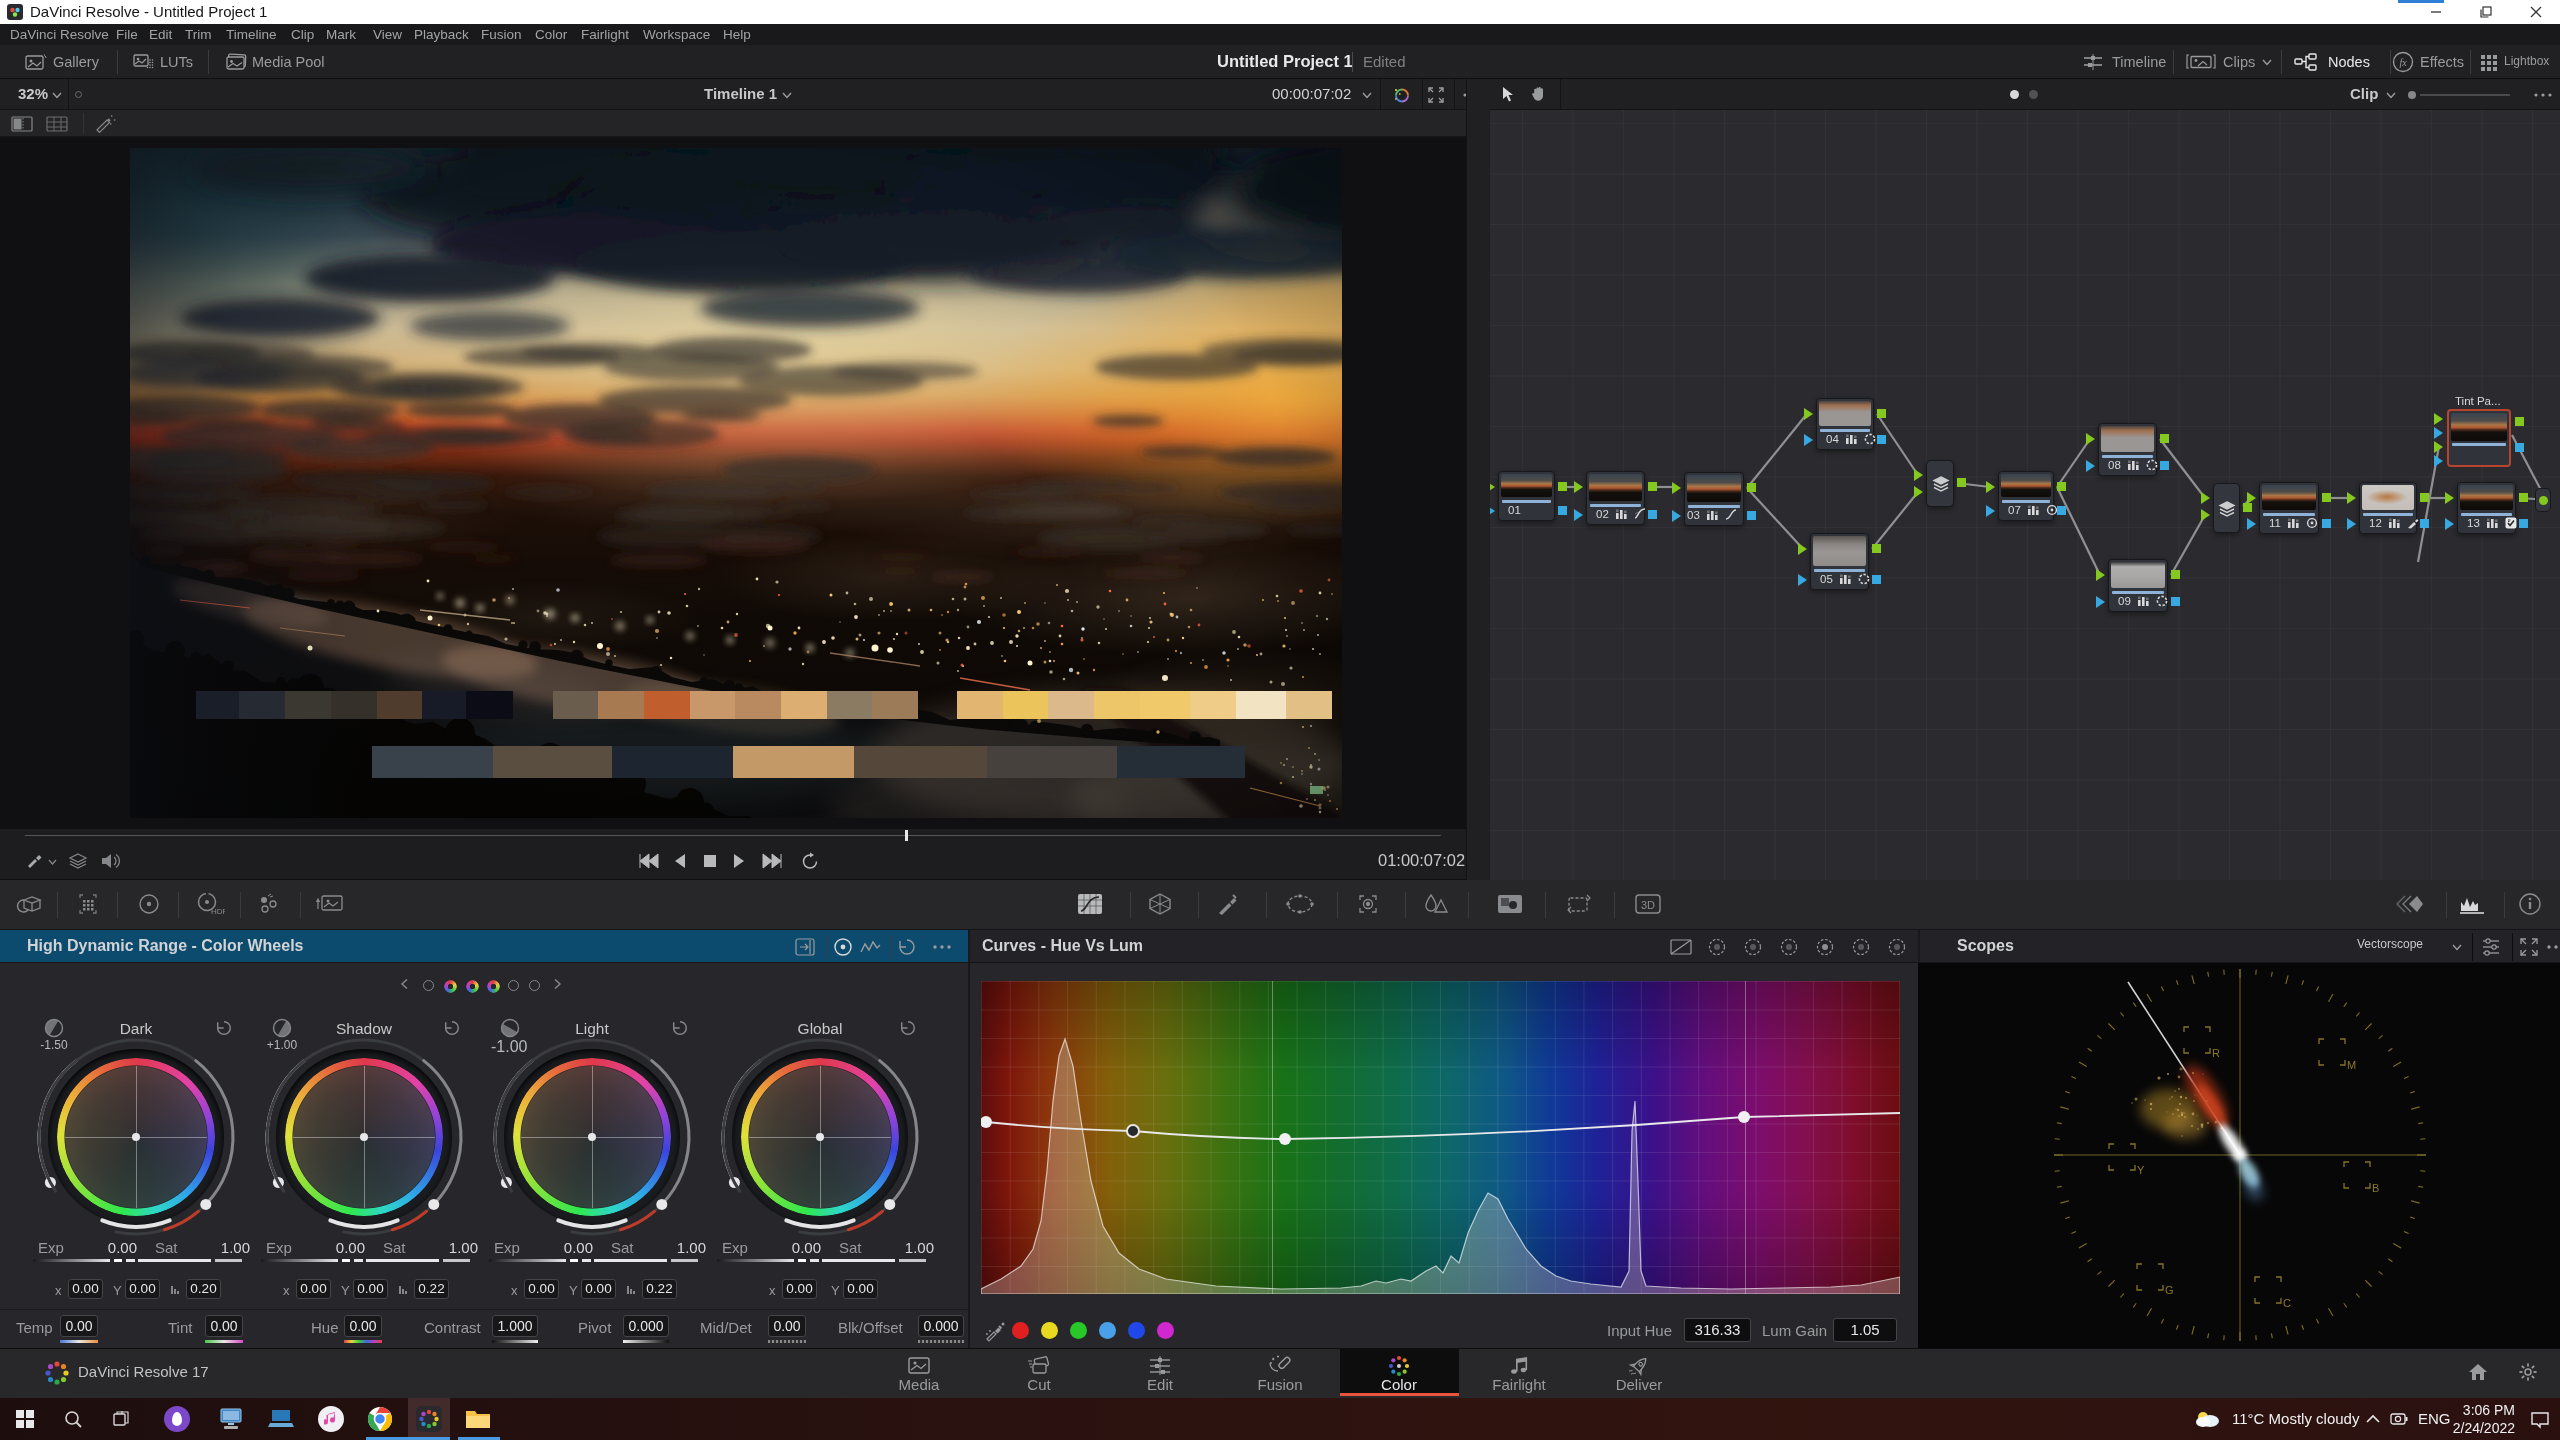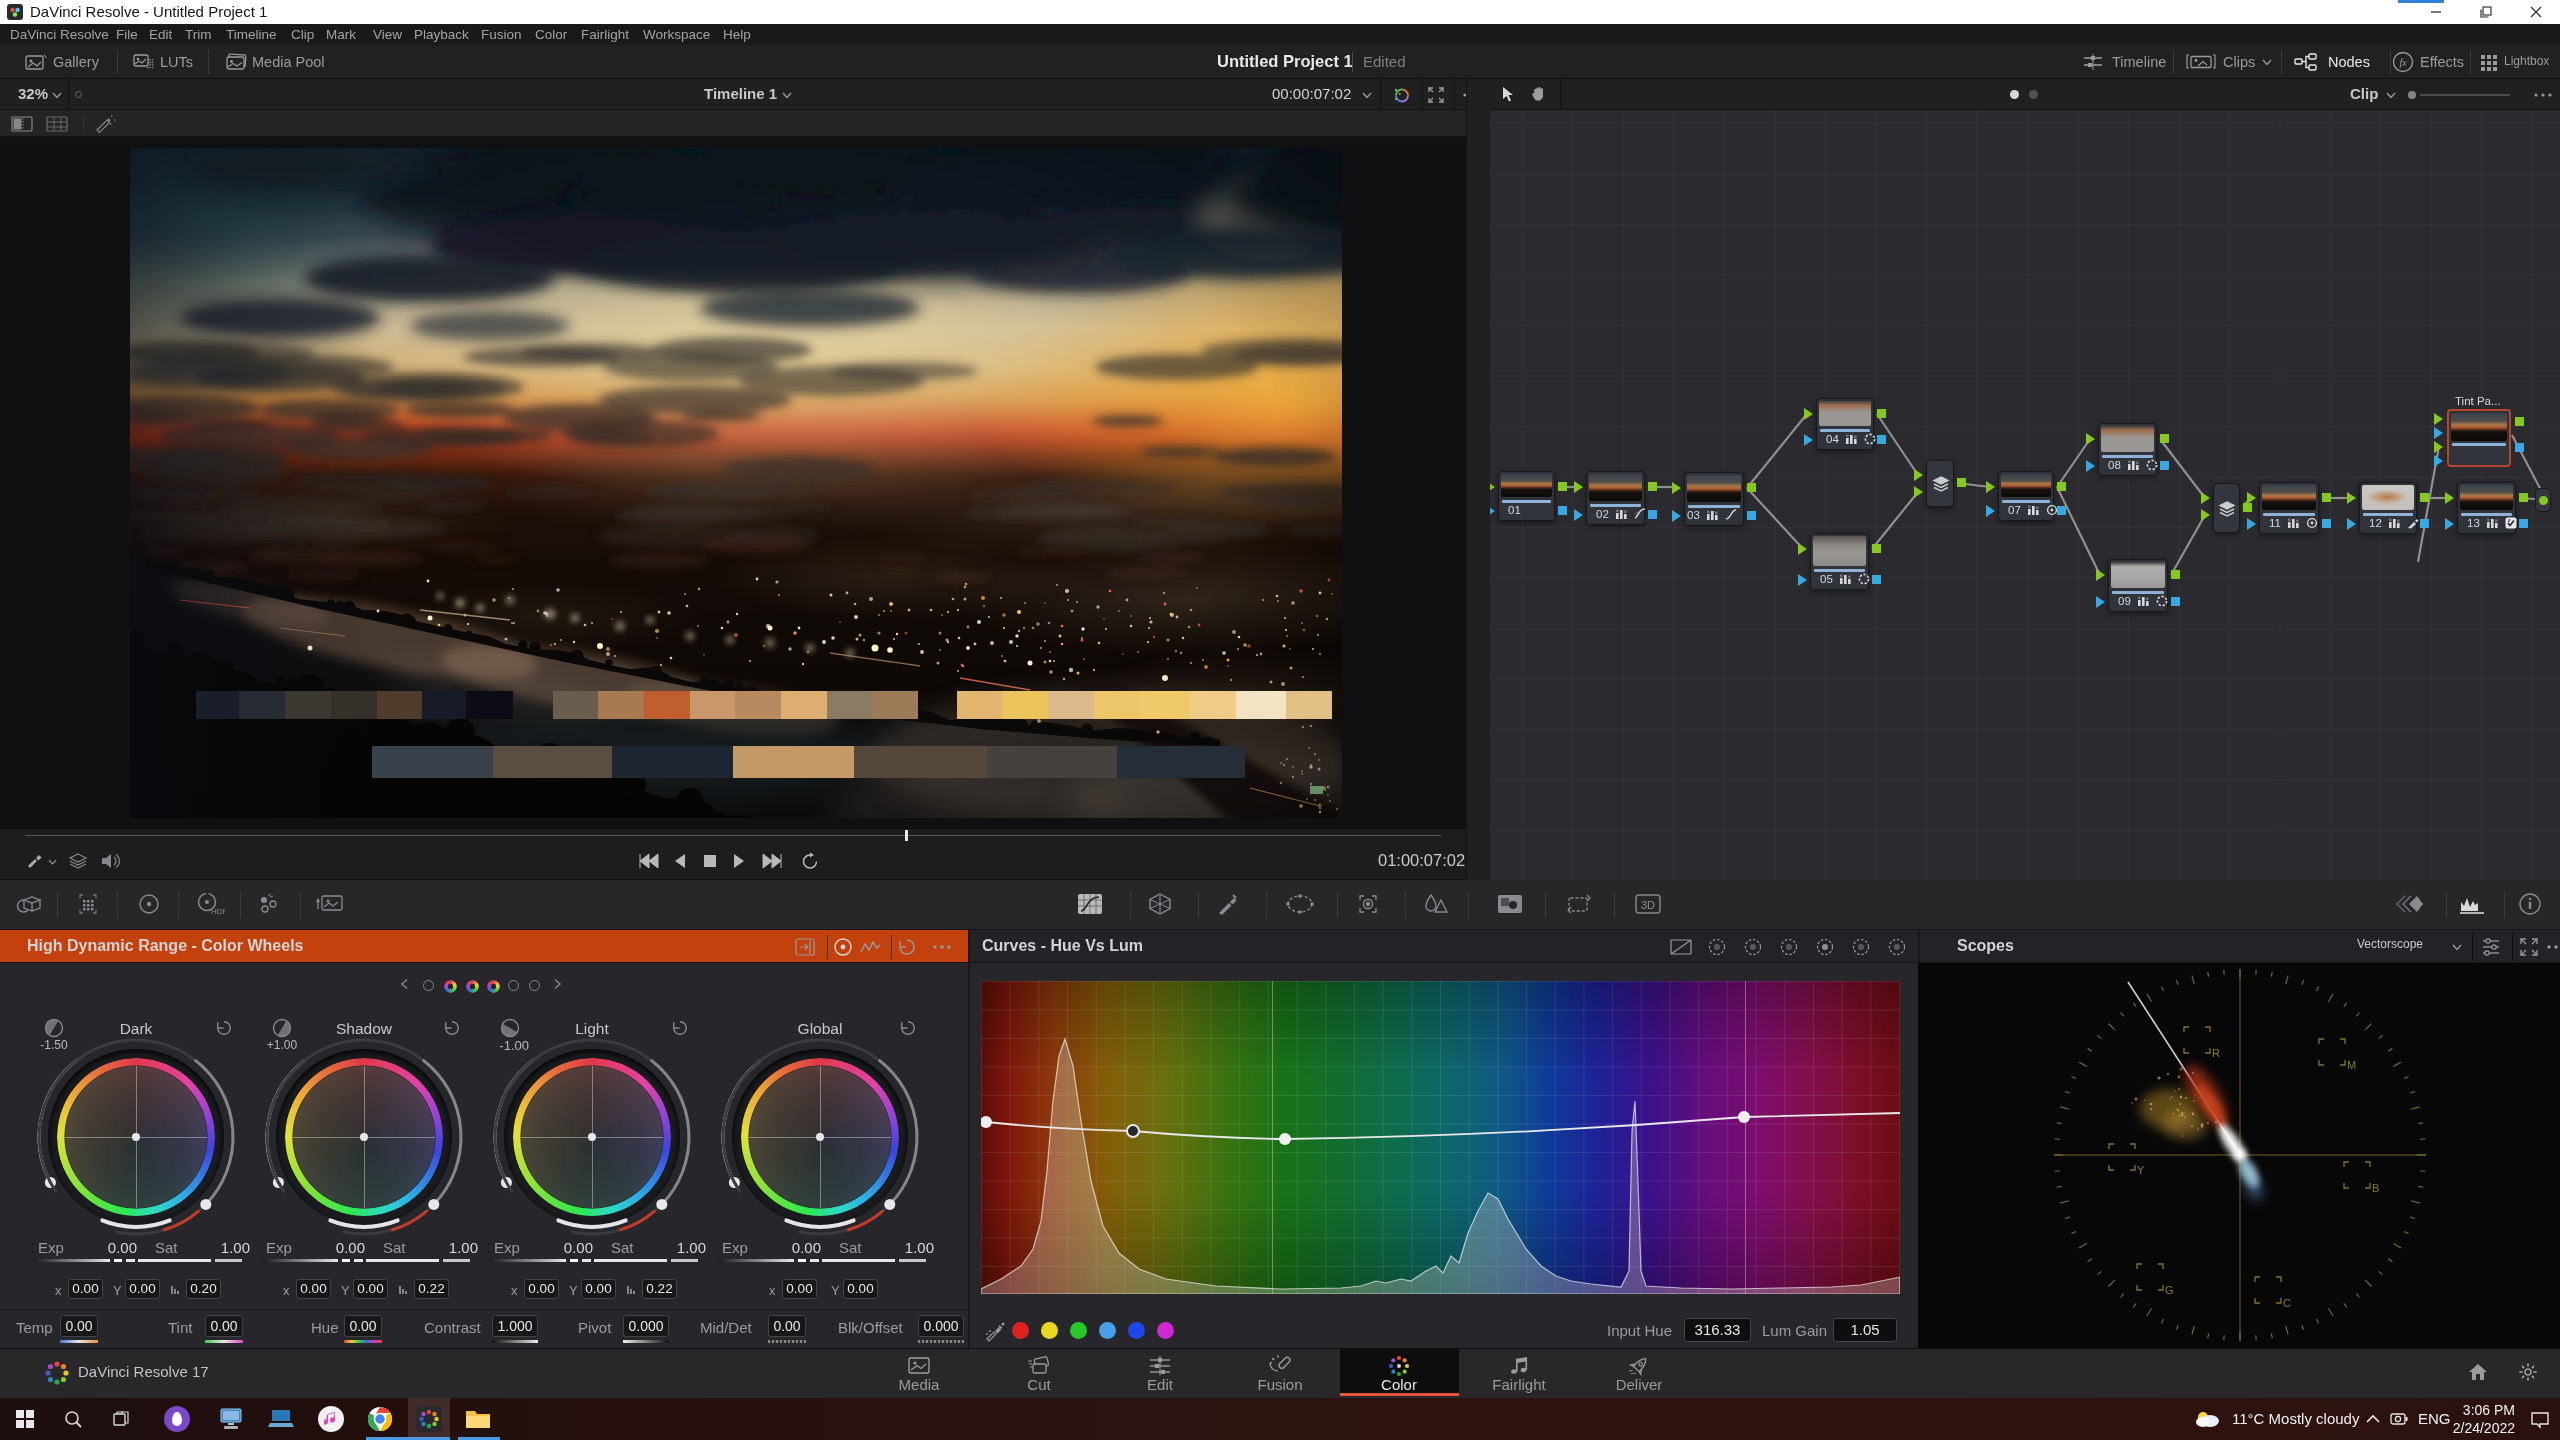--- a/index.html
+++ b/index.html
@@ -1284,21 +1284,21 @@
       <line x1="2" y1="21" x2="26" y2="21" stroke="#d8d8da" stroke-width="1.6"></line>
       <path d="M3,19 L3,10 L6,14 L9,6 L12,15 L15,9 L17,13 L20,11 L20,19 Z" fill="#d8d8da"></path>
     </svg>
     <div class="sep" style="left:2504px;top:12px;height:26px"></div>
     <svg width="24" height="24" viewBox="0 0 24 24" style="position:absolute;left:2518px;top:12px">
       <circle cx="12" cy="12" r="10" fill="none" stroke="#8a8b8e" stroke-width="1.4"></circle>
       <circle cx="12" cy="7" r="1.3" fill="#8a8b8e"></circle>
       <rect x="10.8" y="10" width="2.4" height="7" fill="#8a8b8e"></rect>
     </svg>
   </div>
-<div class="abs" style="left:0;top:930px;width:968px;height:33px;background:#c2410c;border-bottom:1px solid #141416">
+<div class="abs" style="left:0;top:930px;width:968px;height:33px;background:#0c4a6e;border-bottom:1px solid #141416">
 <span class="txt" style="left:27px;top:7px;font-size:16px;font-weight:bold;color:#d2d3d5">High Dynamic Range - Color Wheels</span>
 <svg width="20" height="18" viewBox="0 0 20 18" style="position:absolute;left:795px;top:8px">
       <rect x="1" y="1" width="18" height="16" rx="2" fill="none" stroke="#9a9b9d" stroke-width="1.2"></rect>
       <path d="M5,9 L13,9 M10,6 L13,9 L10,12 M15,2 L15,16" stroke="#9a9b9d" stroke-width="1.2" fill="none"></path>
     </svg>
 <div class="sep" style="left:827px;top:5px;height:24px"></div>
 <svg width="20" height="20" viewBox="0 0 20 20" style="position:absolute;left:833px;top:7px">
       <circle cx="10" cy="10" r="8" fill="none" stroke="#d8d8da" stroke-width="1.4"></circle>
       <circle cx="10" cy="10" r="2.4" fill="#d8d8da"></circle>
     </svg>
@@ -1465,21 +1465,21 @@
       <path d="M 179.7,43.6 A 97,97 0 0 1 189.8,187.4" stroke="#85868a" stroke-width="3" fill="none" stroke-linecap="round"></path>
       <circle cx="189.8" cy="187.4" r="5.5" fill="#e8e8ea"></circle>
       <path d="M 182.4,194.3 A 97,97 0 0 1 148.4,212.8" stroke="#c23b28" stroke-width="3" fill="none" stroke-linecap="round"></path>
       <path d="M 153.7,203.4 A 90,90 0 0 1 86.3,203.4" stroke="#e4e4e6" stroke-width="4" fill="none" stroke-linecap="round"></path>
     </svg>
     <span class="txt" style="left:532px;top:1020px;width:120px;text-align:center;font-size:15.5px;color:#c8c8ca">Light</span>
     <svg width="22" height="22" viewBox="0 0 22 22" style="position:absolute;left:499px;top:1017px">
       <circle cx="11" cy="11" r="8.5" fill="none" stroke="#86878a" stroke-width="1.4"></circle>
       <path d="M 11,2.5 A 8.5,8.5 0 0 1 11,19.5 Z" fill="#86878a" opacity="0.8" transform="rotate(120)" transform-origin="11 11"></path>
     </svg>
-    <span class="txt" style="left:491px;top:1038px;width:38px;text-align:right;font-size:13px;color:#b8b9bb">-1.00</span>
+    <span class="txt" style="left:491px;top:1038px;width:38px;text-align:left;font-size:16px;color:#b8b9bb">-1.00</span>
     <svg width="18" height="18" viewBox="0 0 20 20" style="position:absolute;left:671px;top:1019px">
       <path d="M10,3 A 7,7 0 1 1 3,10" fill="none" stroke="#86878a" stroke-width="1.6"></path>
       <path d="M3,3.5 L3,10 L9.5,10" fill="none" stroke="#86878a" stroke-width="1.6"></path>
     </svg>
     <div class="abs" style="left:504px;top:1049px;width:176px;height:176px;border-radius:50%;background:#1a1c1f;box-shadow:inset 0 2px 6px #000"></div>
     <div class="abs" style="left:513px;top:1058px;width:158px;height:158px;border-radius:50%;background:conic-gradient(from 0deg, #e0394a 0deg, #e343a8 45deg, #8f43d8 75deg, #3b44dd 100deg, #2fa8e8 140deg, #2ed8c8 165deg, #2ee84e 190deg, #8ae23a 230deg, #e0e23a 272deg, #eda93a 305deg, #e4693c 333deg, #e0394a 360deg);-webkit-mask:radial-gradient(farthest-side,transparent calc(100% - 8px),#000 calc(100% - 7px))"></div>
     <div class="abs" style="left:521px;top:1066px;width:142px;height:142px;border-radius:50%;background:conic-gradient(from 0deg, #64403c 0deg, #5d4458 50deg, #434365 100deg, #31474d 150deg, #35483c 195deg, #4d4c3a 240deg, #5d5038 280deg, #64483a 330deg, #64403c 360deg)"></div>
     <div class="abs" style="left:521px;top:1066px;width:142px;height:142px;border-radius:50%;background:radial-gradient(circle,rgba(40,42,46,0.82) 0%,rgba(40,42,46,0.5) 48%,rgba(40,42,46,0.1) 80%)"></div>
     <div class="abs" style="left:521px;top:1137px;width:142px;height:1px;background:rgba(220,225,230,0.45)"></div>
     <div class="abs" style="left:592px;top:1066px;width:1px;height:142px;background:rgba(220,225,230,0.45)"></div>

